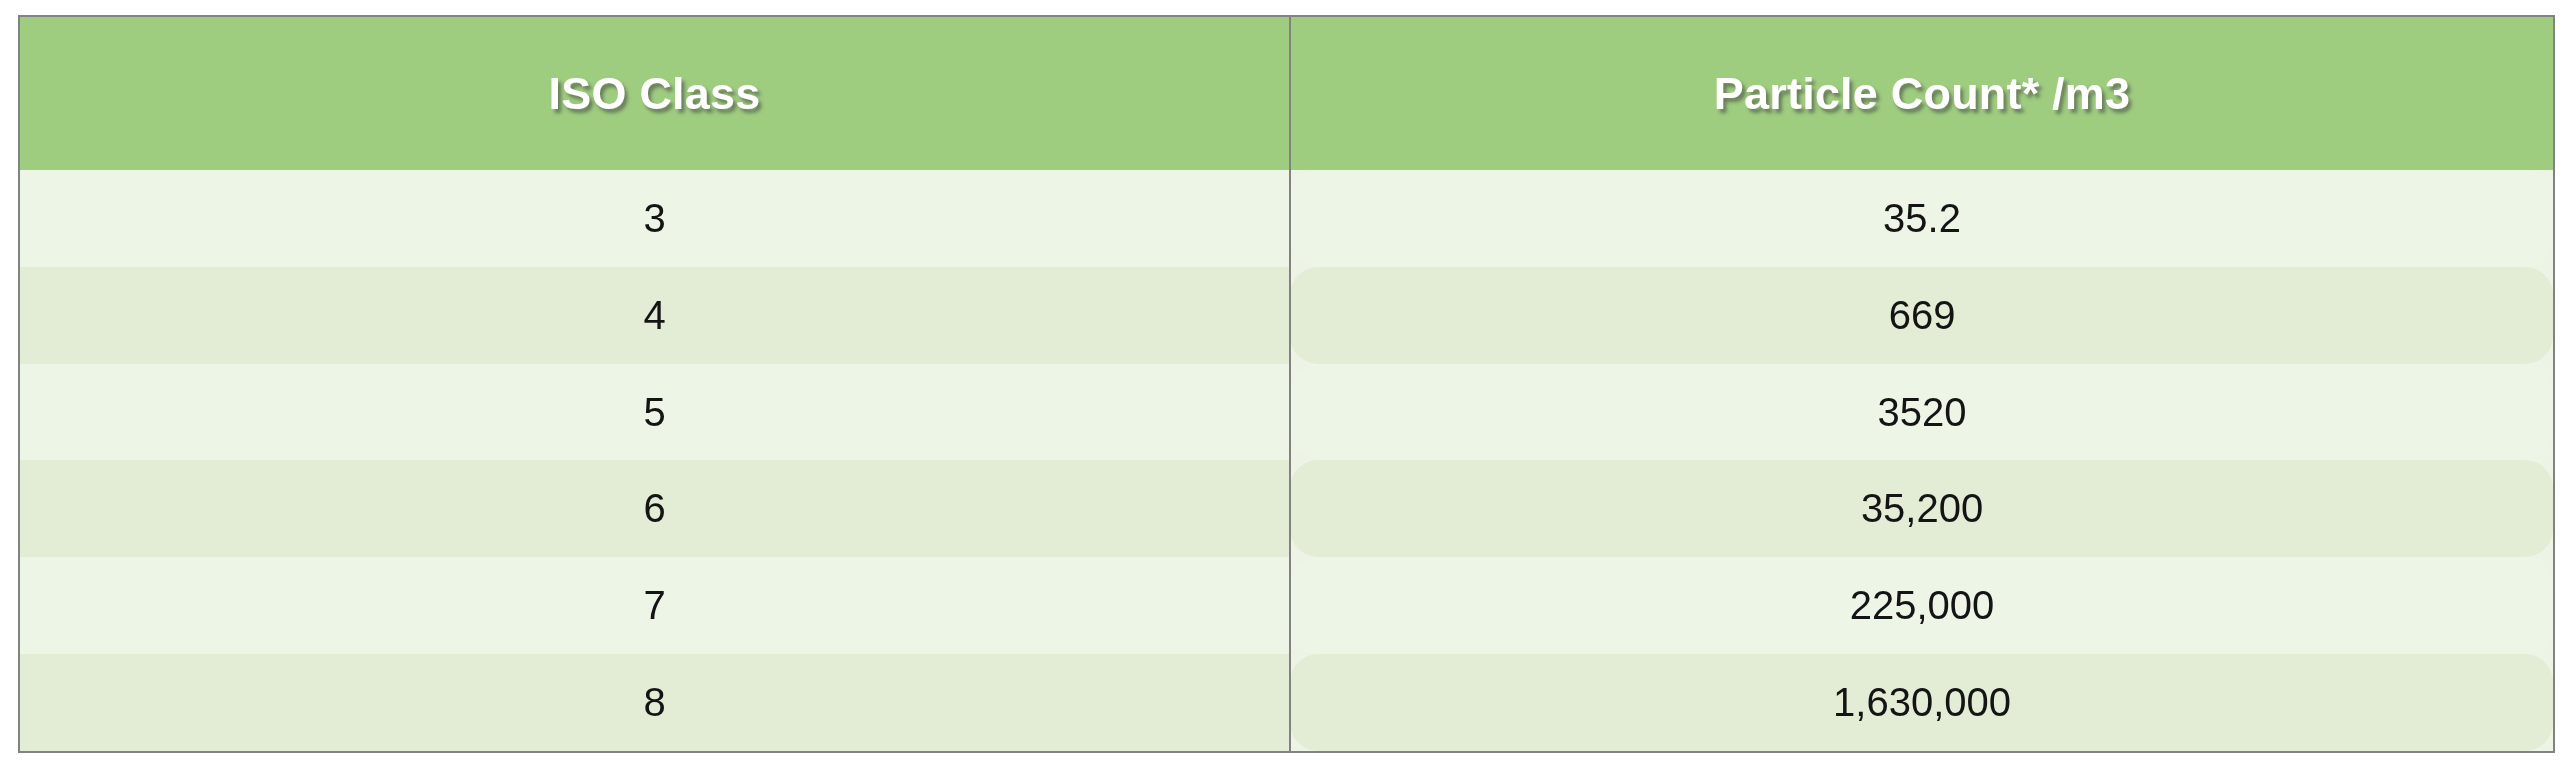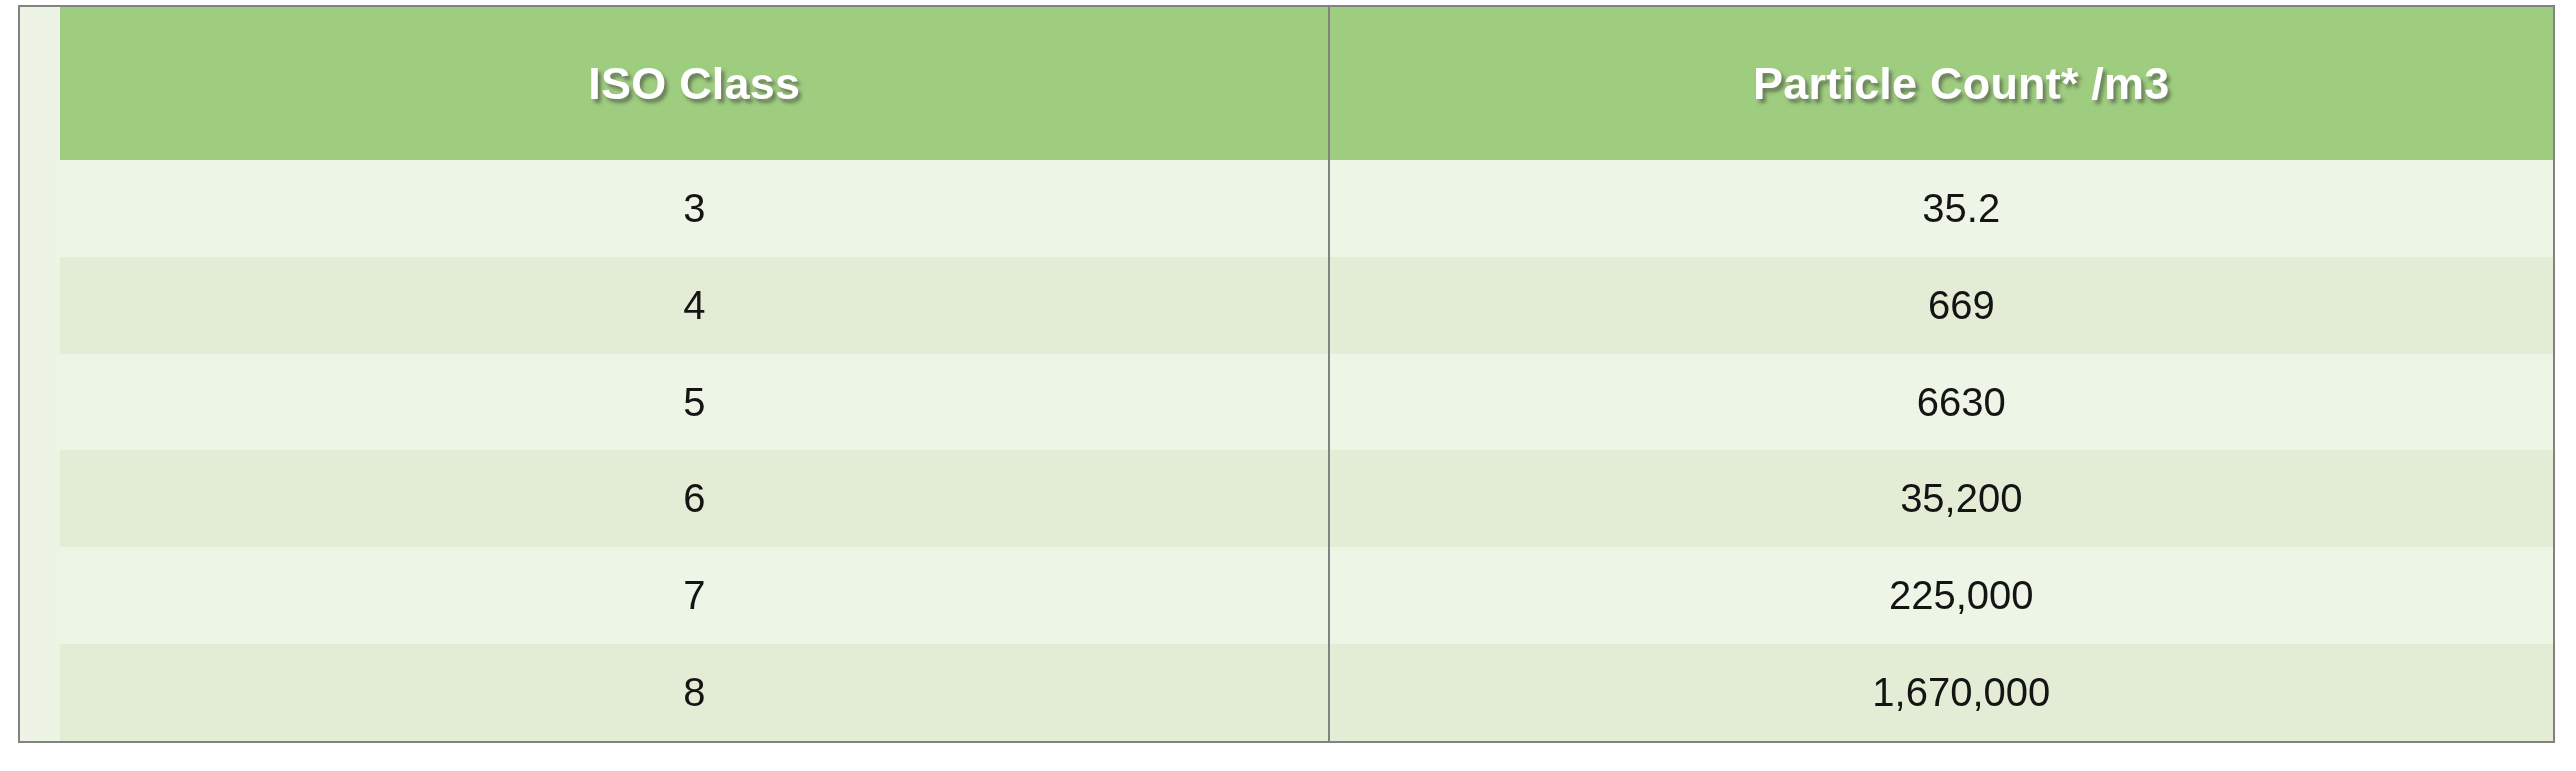--- a/index.html
+++ b/index.html
@@ -20,28 +20,27 @@
     width: 2576px;
     height: 771px;
     background: #ffffff;
     box-sizing: border-box;
   }
 
   
   .table-wrap {
     position: absolute;
     left: 18.3px;
-    top: 5px;
+    top: 15px;
     width: 2537px;
     height: 738px;
     box-sizing: border-box;
     border: 2.3px solid #828282;
     background: #edf4e6;
     overflow: hidden;
-    padding-left: 40px;
   }
 
   table.iso-table {
     width: 100%;
     height: 100%;
     border-collapse: collapse;
     table-layout: fixed;
   }
 
   table.iso-table col.col-iso   { width: 1269px; }
@@ -78,20 +77,21 @@
     color: #141414;
     font-size: 40px;
     font-weight: 400;
     text-align: center;
     vertical-align: middle;
     padding: 0;
     font-family: "Liberation Sans", "DejaVu Sans", sans-serif;
   }
   tbody td.cell-count {
     border-left: 2.3px solid #828282;
+    border-radius: 28px;
   }
 </style>
 </head>
 <body>
 
 <div class="page">
 
   <div class="table-wrap">
     <table class="iso-table">
       <colgroup>
@@ -113,36 +113,36 @@
           <td class="cell-count">35.2</td>
         </tr>
 
         <tr class="row-even">
           <td class="cell-iso">4</td>
           <td class="cell-count">669</td>
         </tr>
 
         <tr class="row-odd">
           <td class="cell-iso">5</td>
-          <td class="cell-count">6630</td>
+          <td class="cell-count">3520</td>
         </tr>
 
         <tr class="row-even">
           <td class="cell-iso">6</td>
           <td class="cell-count">35,200</td>
         </tr>
 
         <tr class="row-odd">
           <td class="cell-iso">7</td>
           <td class="cell-count">225,000</td>
         </tr>
 
         <tr class="row-even">
           <td class="cell-iso">8</td>
-          <td class="cell-count">1,670,000</td>
+          <td class="cell-count">1,630,000</td>
         </tr>
 
       </tbody>
     </table>
   </div>
 
 </div>
 
 
 </body></html>

